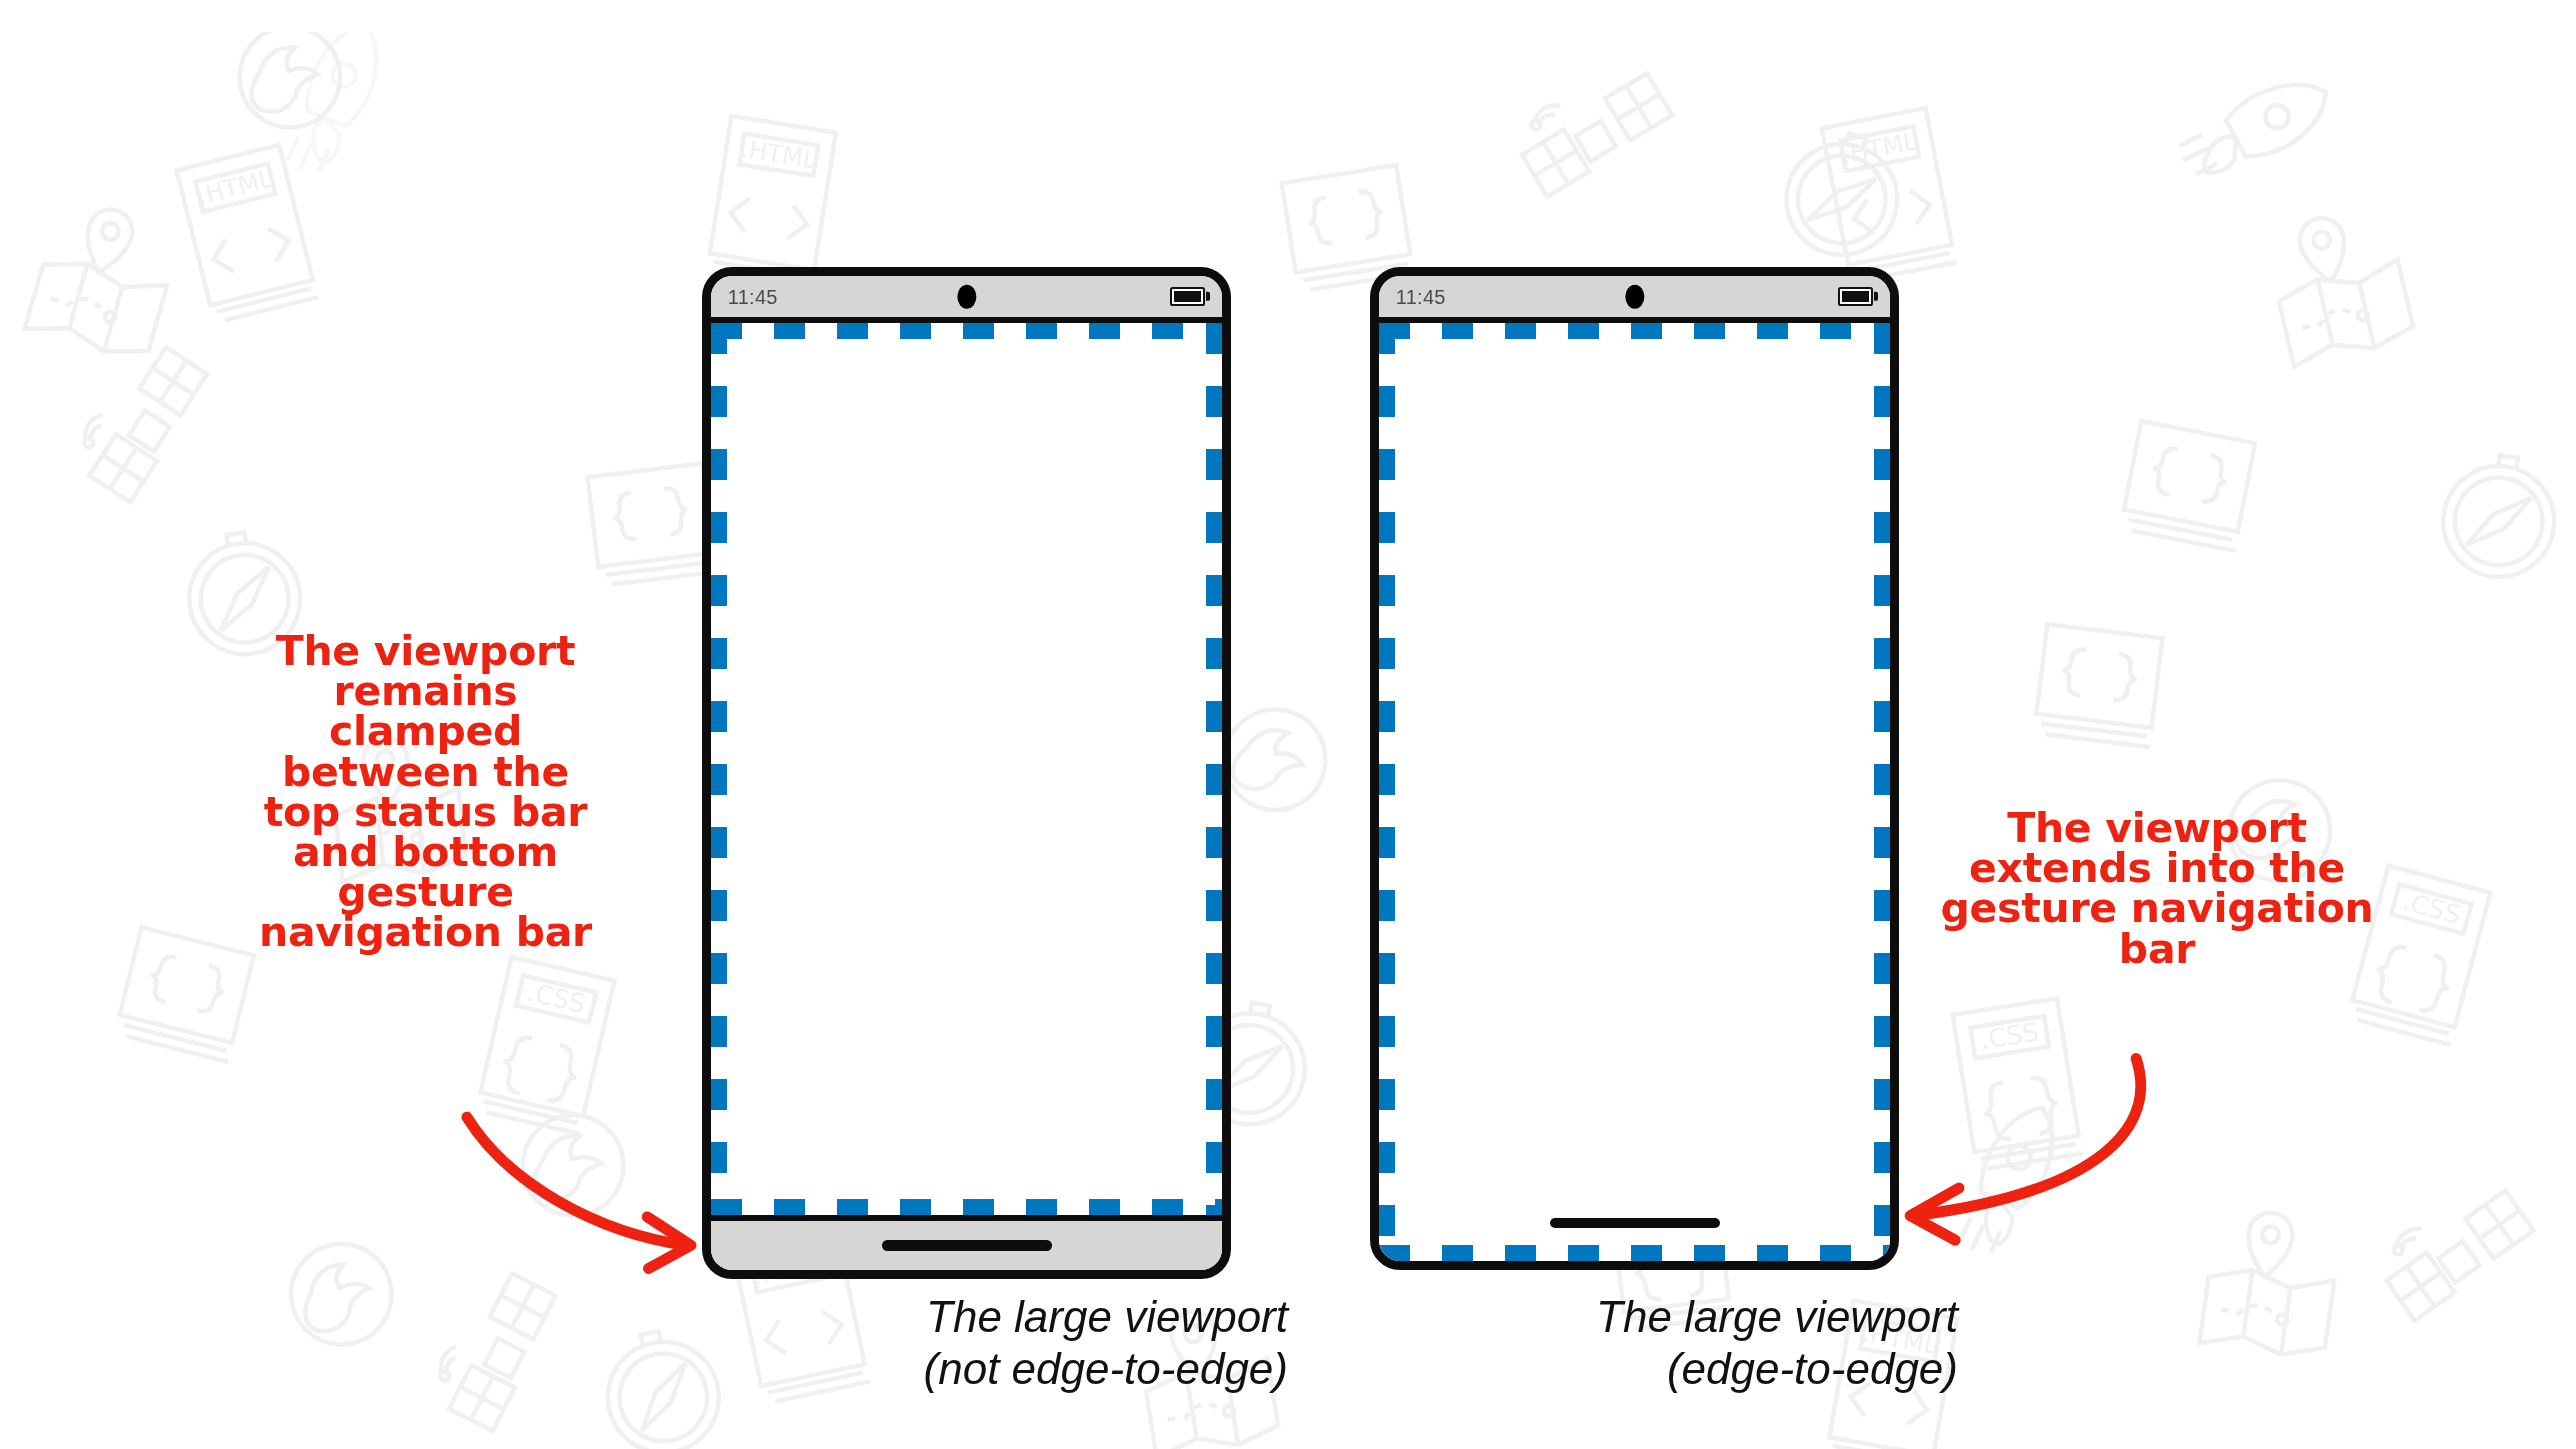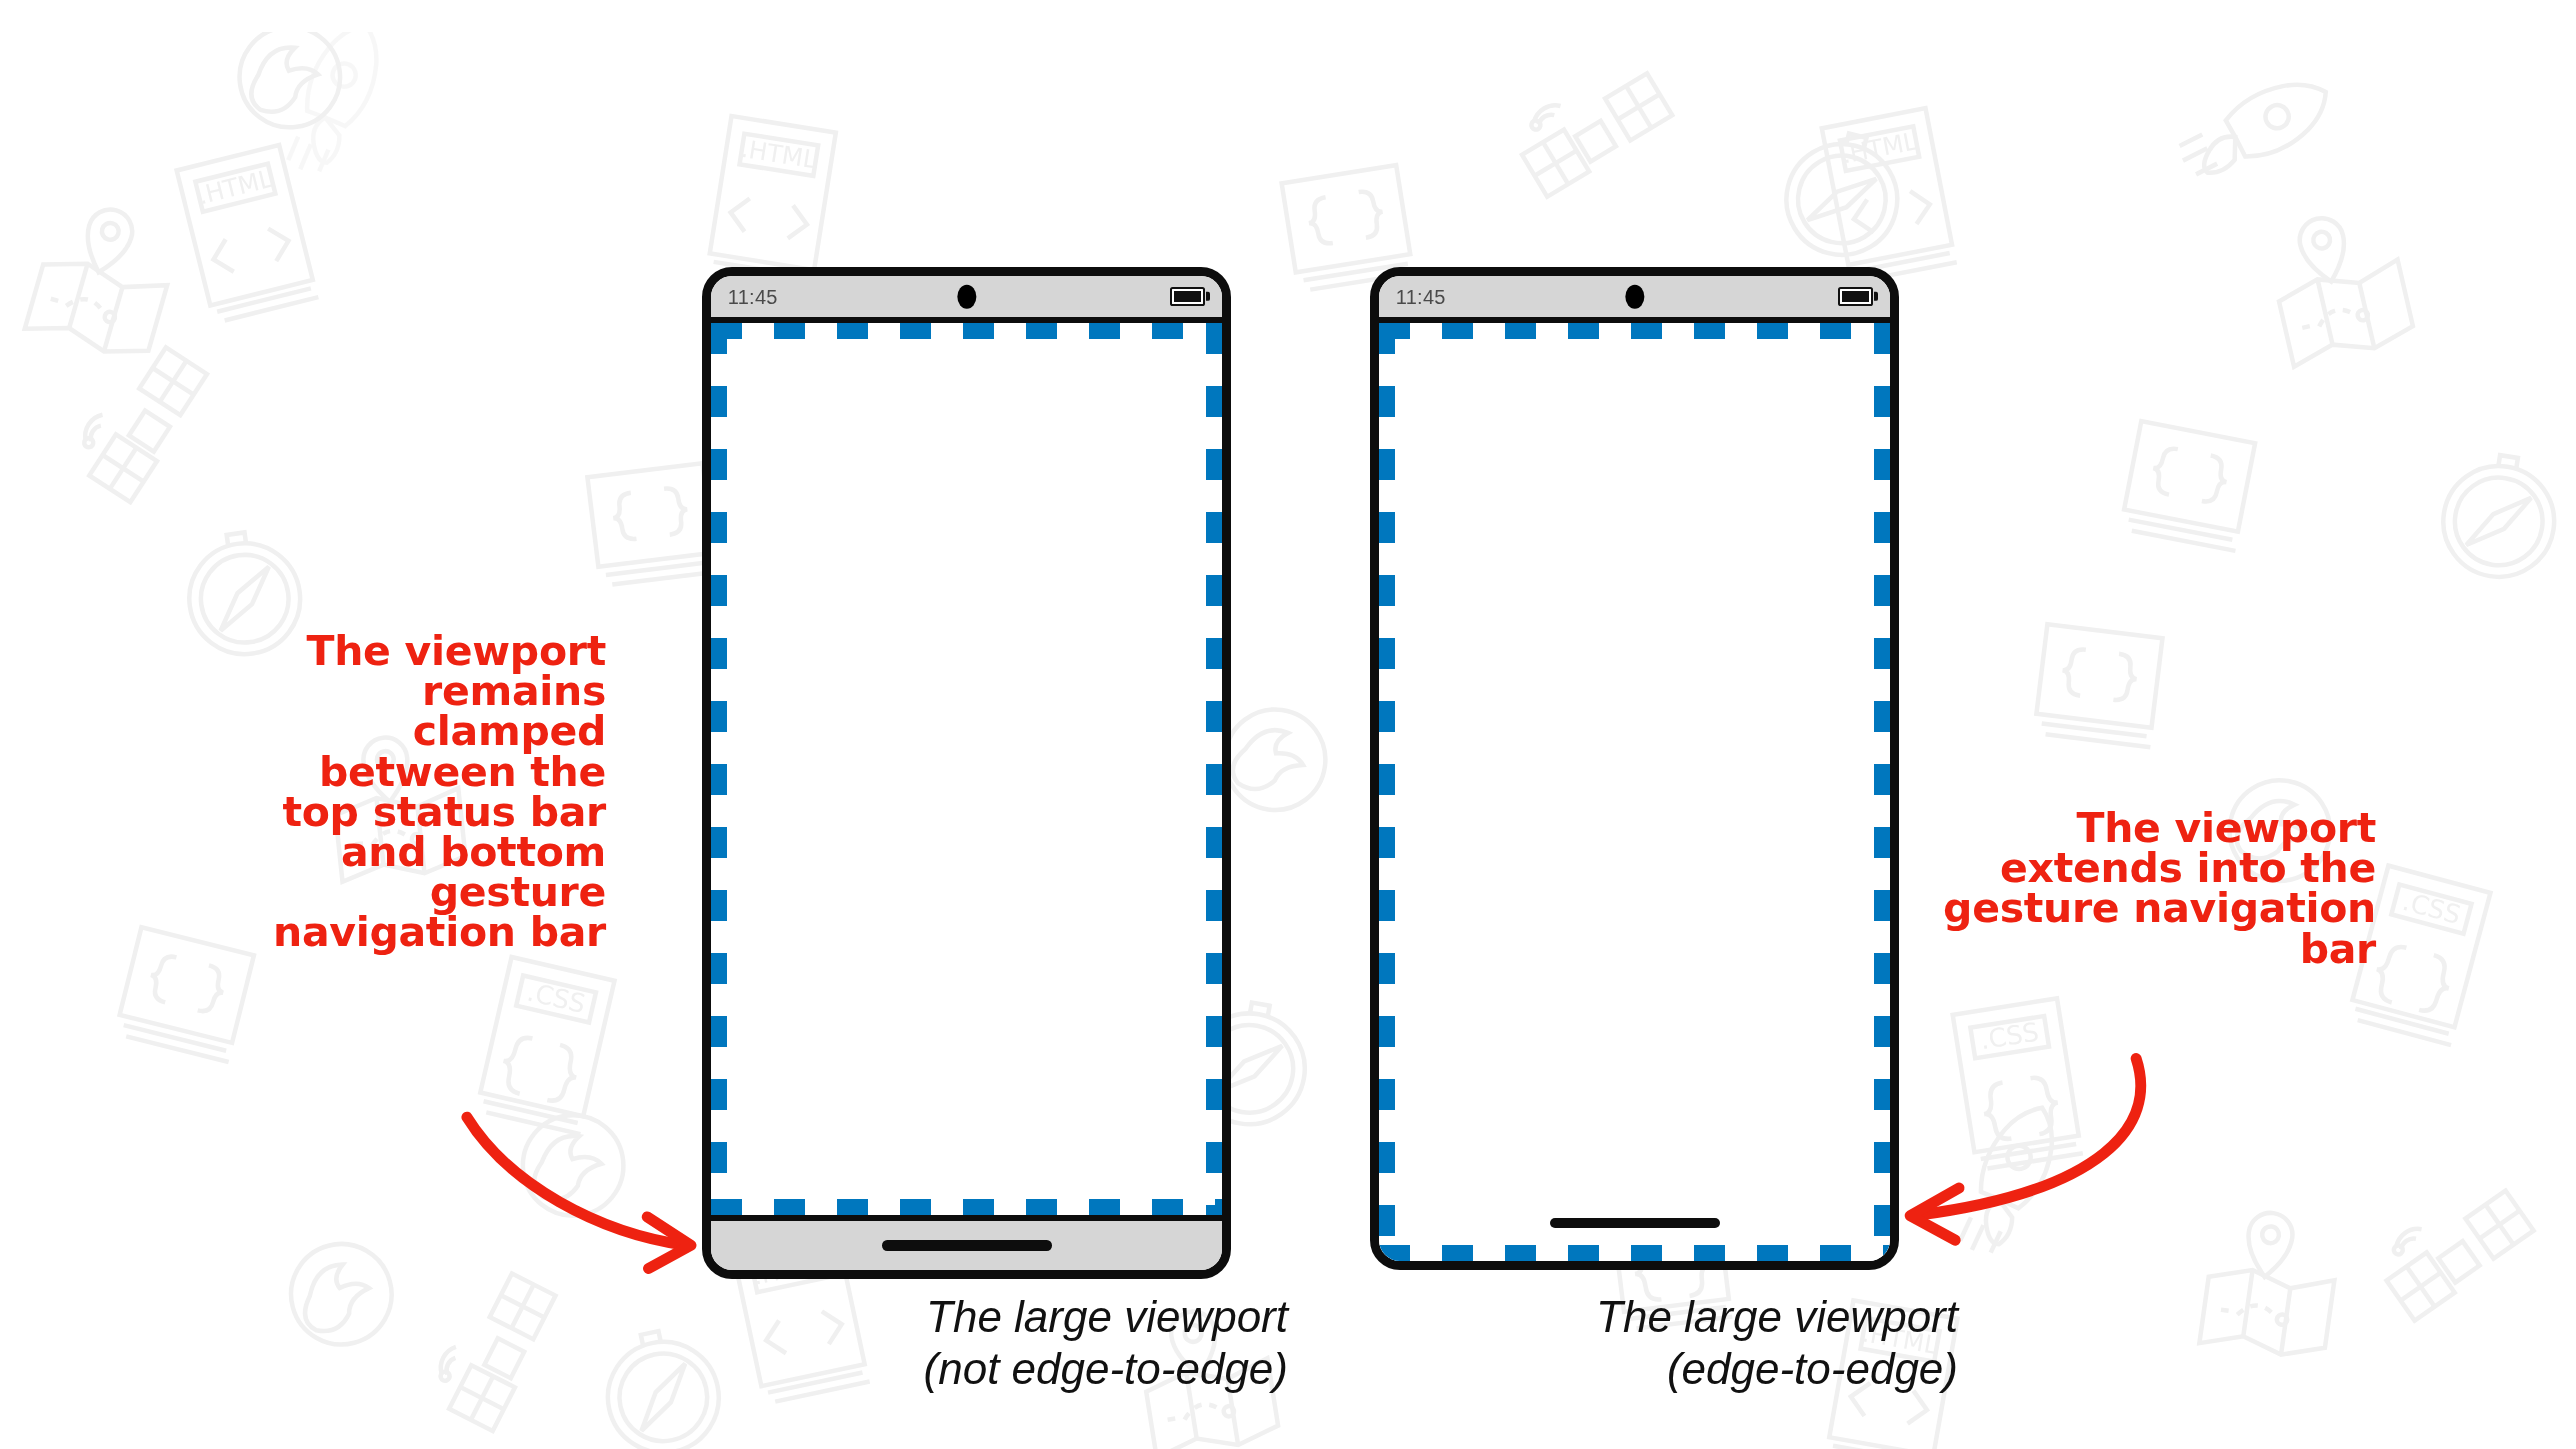--- a/index.html
+++ b/index.html
@@ -184,21 +184,21 @@
     white-space: pre-line;
   }
   #caption-left  { left: 644px; top: 1259px; width: 644px; }
   #caption-right { left: 1314px; top: 1259px; width: 644px; }
 
   
   .annotation {
     position: absolute;
     z-index: 6;
     color: #ee2211;
-    text-align: right;
+    text-align: center;
     font-family: "DejaVu Sans", sans-serif;
     font-weight: 700;
     font-size: 41px;
     line-height: 0.98;
     letter-spacing: -0.3px;
     white-space: pre-line;
   }
   #annotation-left  { left: 245px;  top: 599px;  width: 361px; }
   #annotation-right { left: 1938px; top: 776px; width: 438px; }
 

